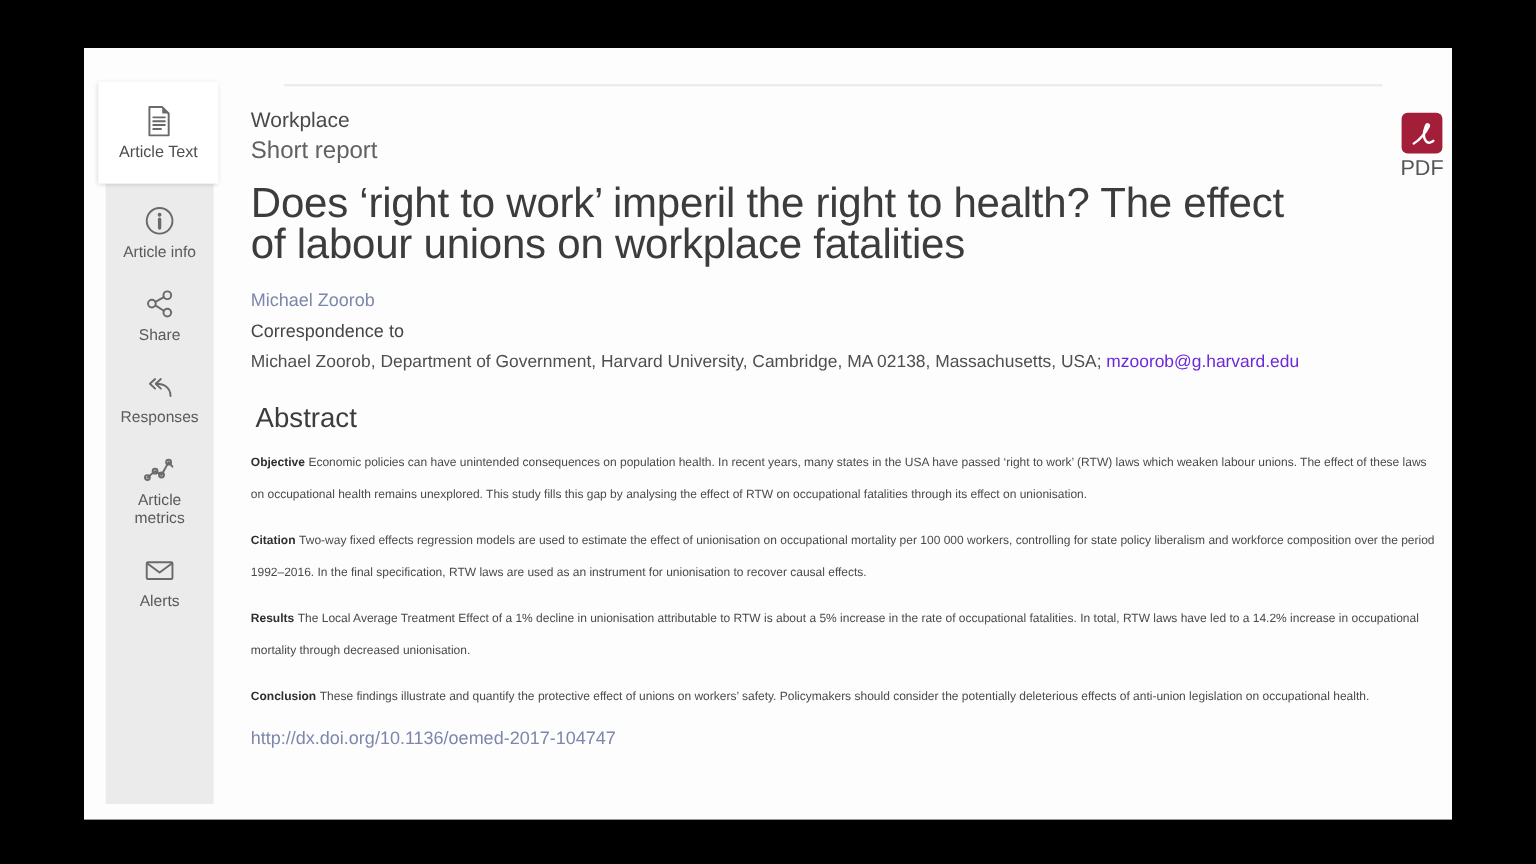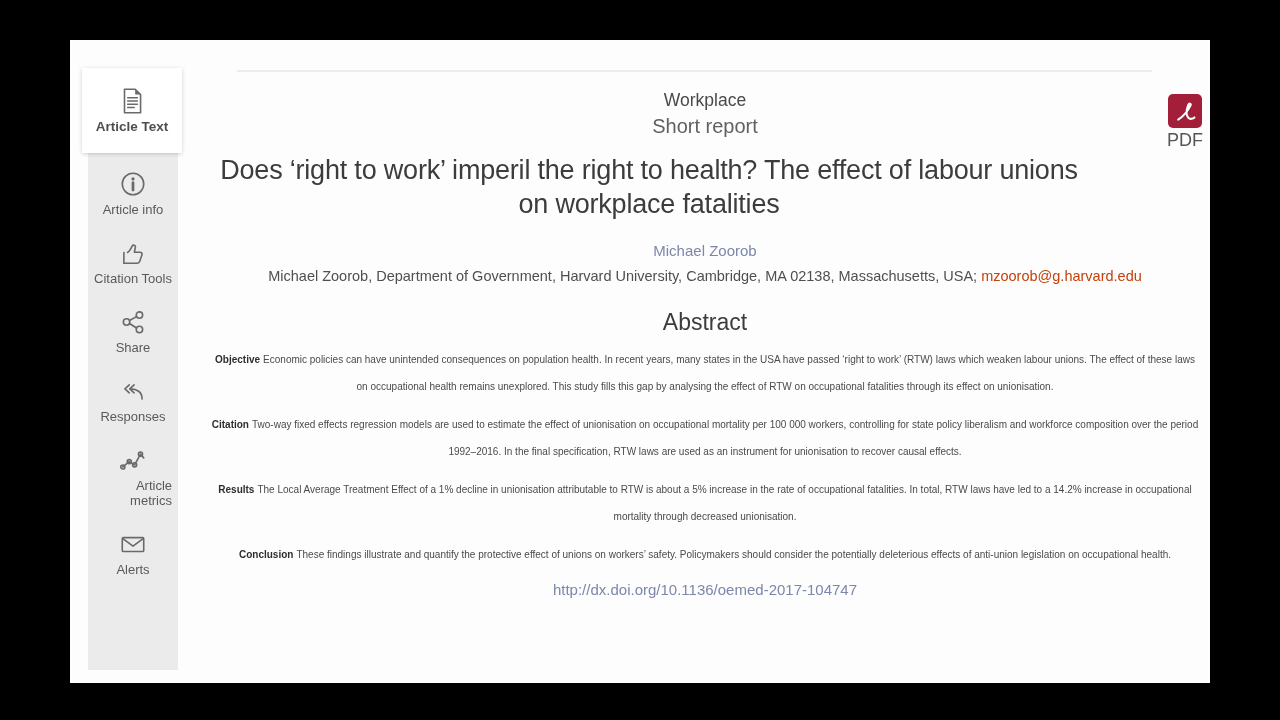--- a/index.html
+++ b/index.html
@@ -18,53 +18,51 @@
     background:#ececec;
   }
   
   .sidebar-rail {
     position:absolute; left:18px; top:113px; width:90px; height:517px;
     background:#ebebeb;
     display:flex; flex-direction:column; align-items:center;
     padding-top:16px; box-sizing:border-box;
   }
   .side-item {
-    display:flex; flex-direction:column; align-items:center; text-align:right;
+    display:flex; flex-direction:column; align-items:center; text-align:center;
     color:#5a5a5a; font-size:13px; line-height:15px;
     margin-bottom:21px; cursor:pointer; width:78px;
   }
   .side-item .icon { margin-bottom:3px; }
   .active-card {
     position:absolute; left:12px; top:28px; width:100px; height:85px;
     background:#ffffff; box-shadow:0 1px 4px rgba(0,0,0,0.18);
     display:flex; flex-direction:column; align-items:center; justify-content:center;
     z-index:2; color:#4f4f4f; font-size:13.5px; line-height:16px; text-align:center;
     cursor:pointer;
-    font-weight:bold;
   }
   .active-card .icon { margin-bottom:3px; }
   .icon svg { display:block; stroke:#6a6a6a; fill:none; stroke-width:1.5; stroke-linecap:round; stroke-linejoin:round; }
   .icon svg .fillbit { fill:#6a6a6a; stroke:none; }
   
   .content {
     position:absolute; left:139px; top:0; width:992px;
     padding-top:50px;
-    text-align:center;
   }
   .kicker   { font-size:17.5px; color:#4a4a4a; margin:0 0 4px; }
   .subkicker{ font-size:20px;   color:#616161; margin:0 0 15px; }
   .title {
-    font-size:27px; line-height:34px; color:#3c3c3c; font-weight:500;
+    font-size:35px; line-height:34px; color:#3c3c3c; font-weight:500;
     margin:0 0 21px; max-width:880px; letter-spacing:-0.2px;
   }
   .author    { font-size:15px; color:#7c87ab; margin:0 0 9px; cursor:pointer; }
   .corr-label{ font-size:15px; color:#454545; margin:0 0 9px; }
   .address   { font-size:14.5px; color:#4f4f4f; margin:0 0 25px; }
-  .address a { color:#c2410c; text-decoration:none; cursor:pointer; }
-  .abstract-h{ font-size:23px; color:#3c3c3c; font-weight:500; margin:0 15px 10px; }
+  .address a { color:#6d28d9; text-decoration:none; cursor:pointer; }
+  .abstract-h{ font-size:23px; color:#3c3c3c; font-weight:500; margin:0 4px 10px; }
   .abs-p { font-size:10px; line-height:27px; color:#4a4a4a; margin:0 0 11px; }
   .abs-p b { color:#2e2e2e; margin-right:3px; }
   .doi { font-size:15px; color:#7c87ab; text-decoration:none; display:inline-block; margin-top:2px; cursor:pointer; }
   
   .pdf { position:absolute; left:1093px; top:54px; width:44px; text-align:center; cursor:pointer; }
   .pdf-icon {
     width:34px; height:34px; border-radius:5px; background:#a31e39;
     margin:0 auto; display:flex; align-items:center; justify-content:center;
   }
   .pdf-icon svg { stroke:#ffffff; fill:none; stroke-width:2.4; stroke-linecap:round; stroke-linejoin:round; }
@@ -94,29 +92,20 @@
       <span class="icon">
         <svg width="30" height="30" viewBox="0 0 28 28">
           <circle cx="14" cy="14" r="10"></circle>
           <circle cx="14" cy="9.3" r="1.5" class="fillbit"></circle>
           <path d="M14 12.8 v6.8" stroke-width="2.6"></path>
         </svg>
       </span>
       <span>Article info</span>
     </div>
 
-    <div class="side-item">
-      <span class="icon">
-        <svg width="30" height="30" viewBox="0 0 28 28">
-          <path d="M5.5 13.5 v10"></path>
-          <path d="M5.5 23.5 h12.6 c1 0 1.8 -0.6 2.1 -1.5 l2.2 -6.3 c0.4 -1.2 -0.5 -2.4 -1.7 -2.4 h-5.4 l0.9 -4.7 c0.3 -1.8 -2.2 -2.6 -3 -1 c-1.1 2.3 -2.7 5 -4.3 5.9"></path>
-        </svg>
-      </span>
-      <span>Citation Tools</span>
-    </div>
 
     <div class="side-item">
       <span class="icon">
         <svg width="30" height="30" viewBox="0 0 28 28">
           <circle cx="20" cy="7.5" r="3"></circle>
           <circle cx="8" cy="14" r="3"></circle>
           <circle cx="20" cy="21" r="3"></circle>
           <path d="M10.7 12.6 L17.3 9 M10.7 15.4 L17.3 19.6"></path>
         </svg>
       </span>
@@ -166,20 +155,21 @@
       </svg>
     </div>
     <div class="pdf-label">PDF</div>
   </div>
 
   <div class="content">
     <p class="kicker">Workplace</p>
     <p class="subkicker">Short report</p>
     <h1 class="title">Does ‘right to work’ imperil the right to health? The effect of labour unions on workplace fatalities</h1>
     <p class="author">Michael Zoorob</p>
+    <p class="corr-label">Correspondence to</p>
     <p class="address"><span>Michael Zoorob, Department of Government, Harvard University, Cambridge, MA 02138, Massachusetts, USA; </span><a href="#">mzoorob@g.harvard.edu</a></p>
 
     <h2 class="abstract-h">Abstract</h2>
 
     <p class="abs-p"><b>Objective</b><span>Economic policies can have unintended consequences on population health. In recent years, many states in the USA have passed ‘right to work’ (RTW) laws which weaken labour unions. The effect of these laws on occupational health remains unexplored. This study fills this gap by analysing the effect of RTW on occupational fatalities through its effect on unionisation.</span></p>
 
     <p class="abs-p"><b>Citation</b><span>Two-way fixed effects regression models are used to estimate the effect of unionisation on occupational mortality per 100 000 workers, controlling for state policy liberalism and workforce composition over the period 1992–2016. In the final specification, RTW laws are used as an instrument for unionisation to recover causal effects.</span></p>
 
     <p class="abs-p"><b>Results</b><span>The Local Average Treatment Effect of a 1% decline in unionisation attributable to RTW is about a 5% increase in the rate of occupational fatalities. In total, RTW laws have led to a 14.2% increase in occupational mortality through decreased unionisation.</span></p>
 

